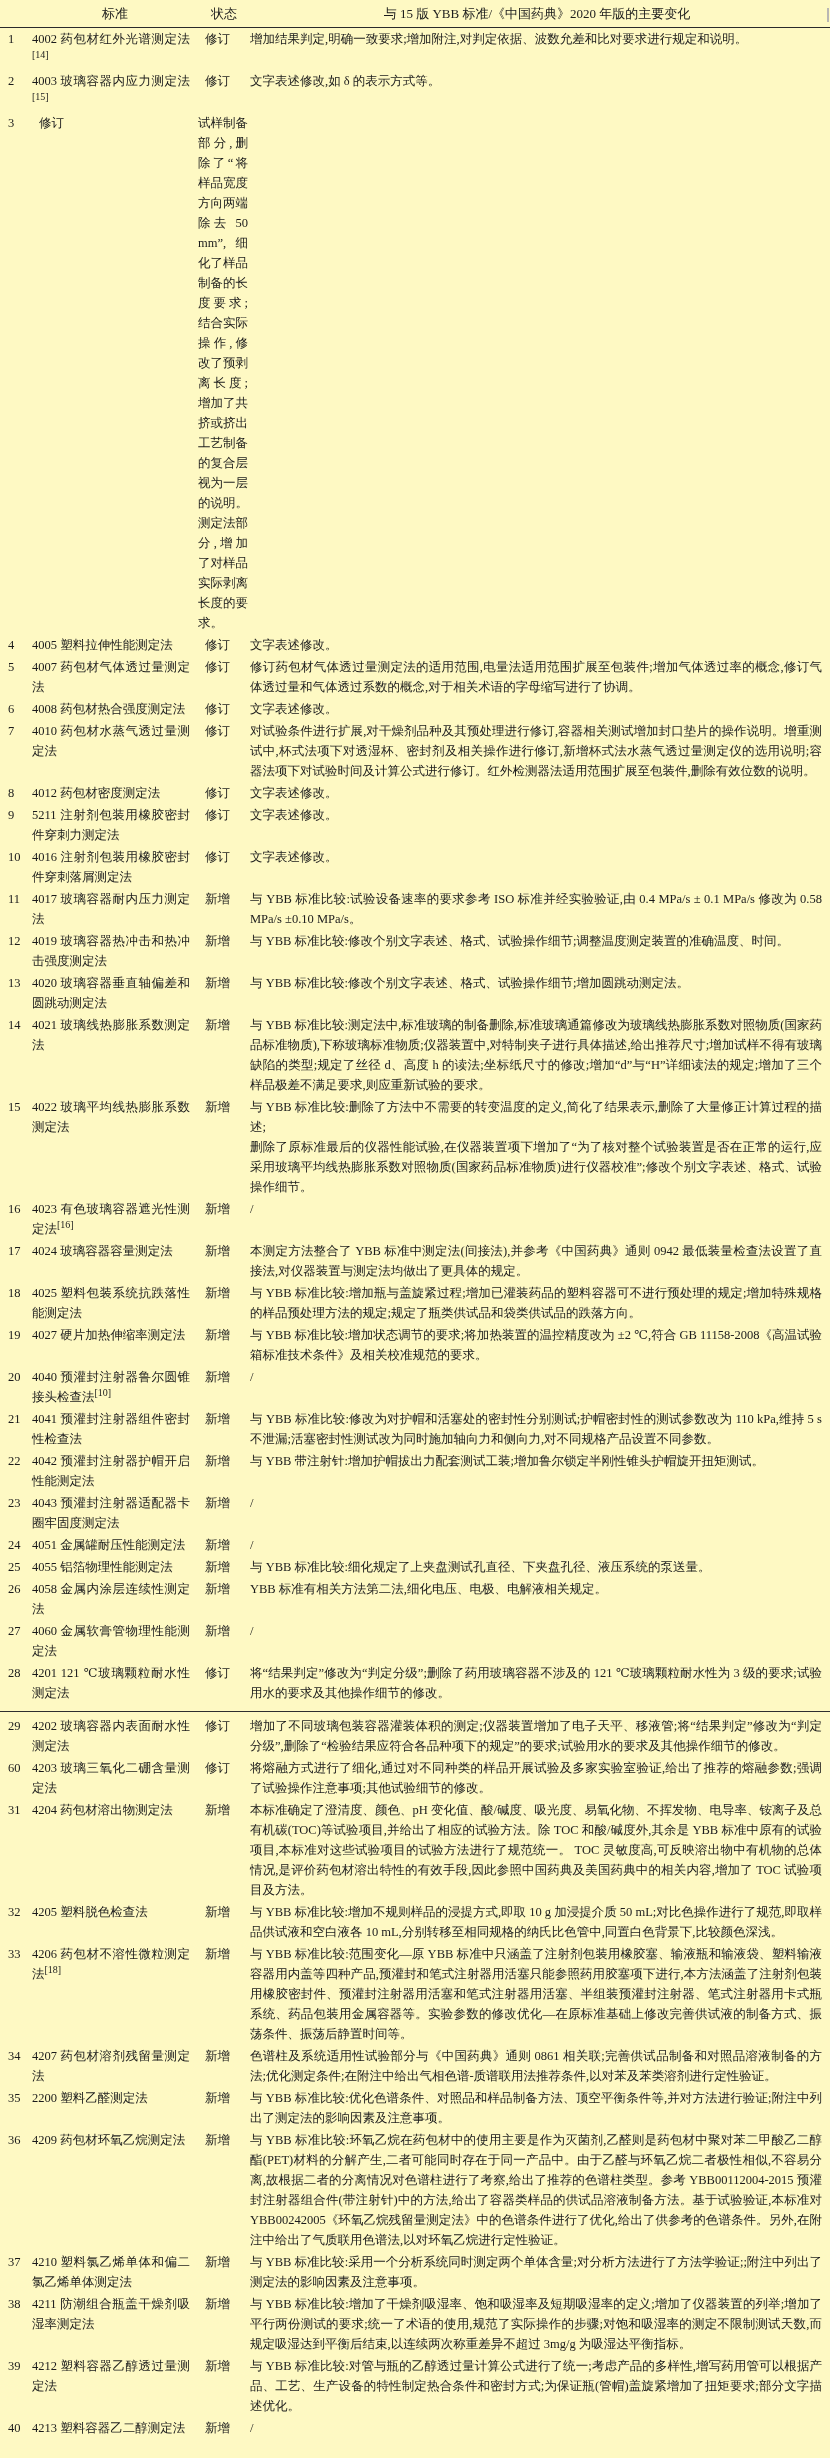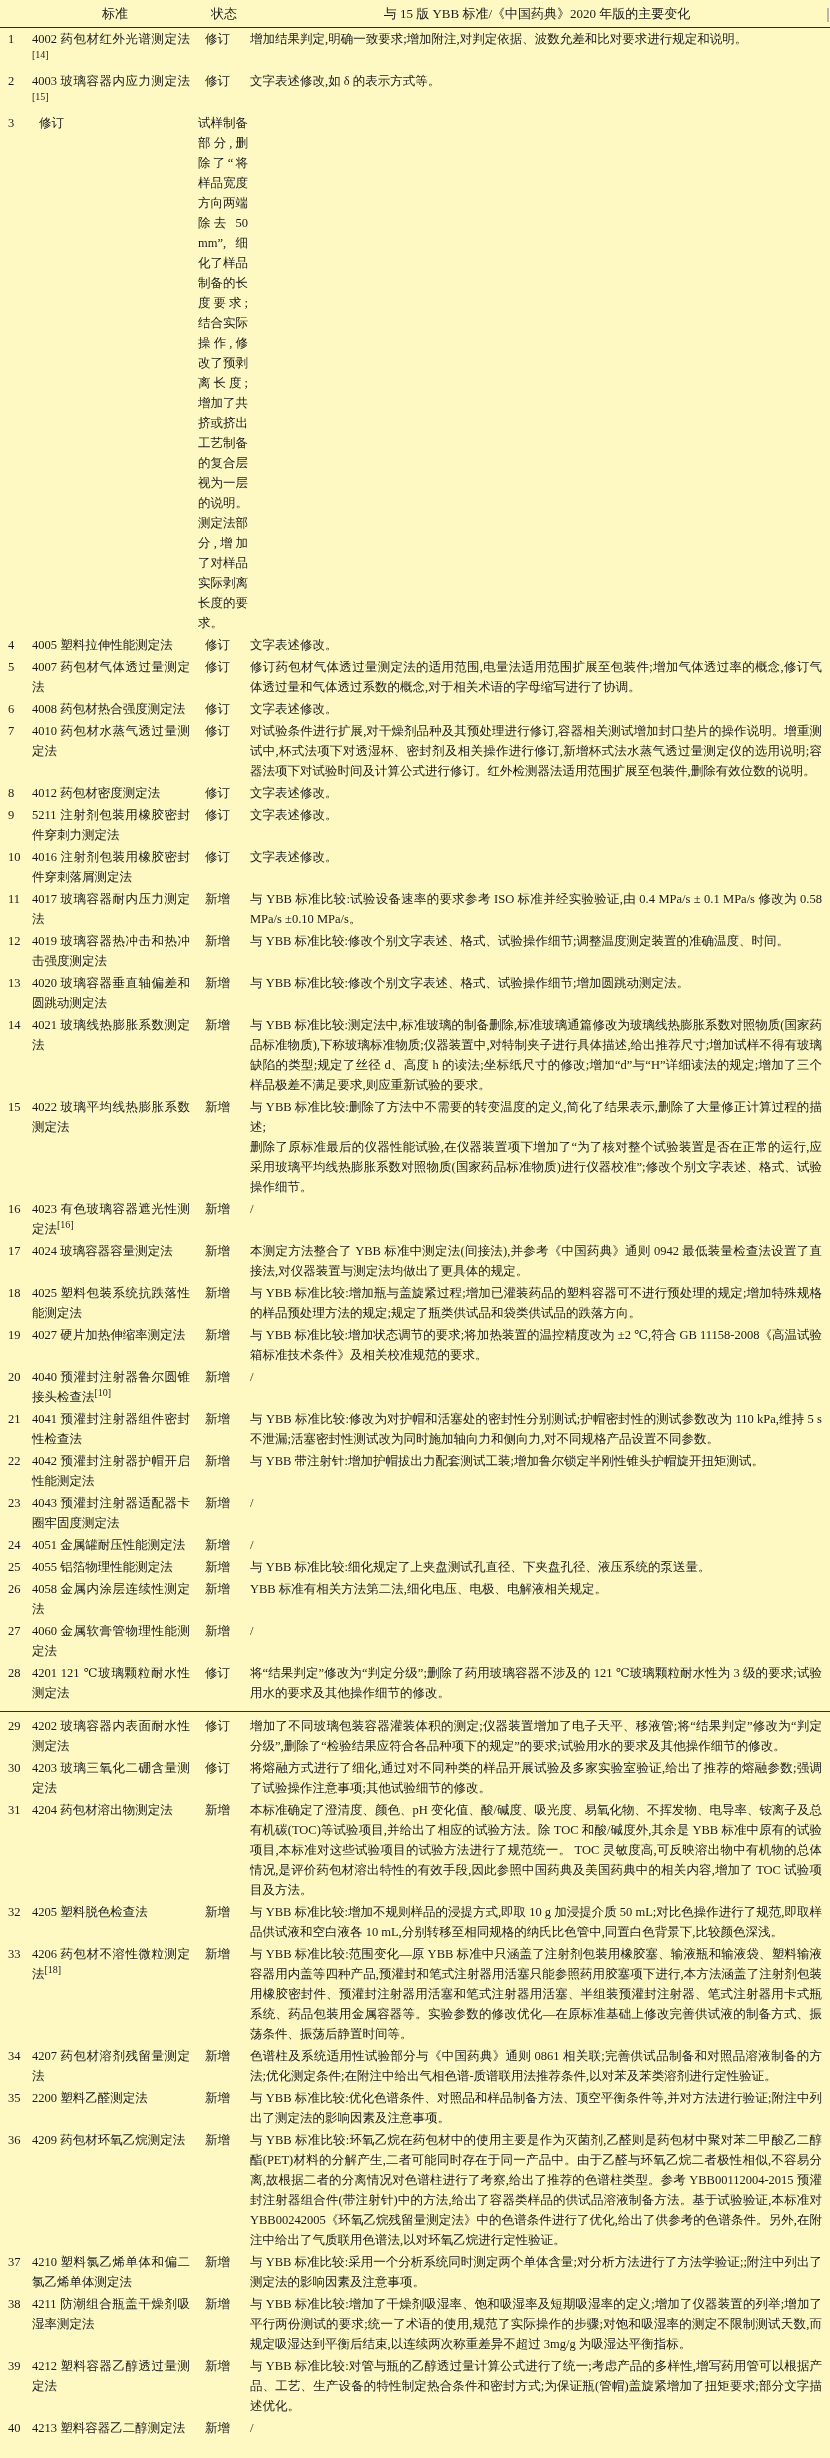--- a/index.html
+++ b/index.html
@@ -275,21 +275,21 @@
   </div>
 
   <div class="row">
     <div class="cell-num">29</div>
     <div class="cell-name"><span>4202 玻璃容器内表面耐水性测定法</span></div>
     <div class="cell-status">修订</div>
     <div class="cell-change">增加了不同玻璃包装容器灌装体积的测定;仪器装置增加了电子天平、移液管;将“结果判定”修改为“判定分级”,删除了“检验结果应符合各品种项下的规定”的要求;试验用水的要求及其他操作细节的修改。</div>
   </div>
 
   <div class="row">
-    <div class="cell-num">30</div>
+    <div class="cell-num">60</div>
     <div class="cell-name"><span>4203 玻璃三氧化二硼含量测定法</span></div>
     <div class="cell-status">修订</div>
     <div class="cell-change">将熔融方式进行了细化,通过对不同种类的样品开展试验及多家实验室验证,给出了推荐的熔融参数;强调了试验操作注意事项;其他试验细节的修改。</div>
   </div>
 
   <div class="row">
     <div class="cell-num">31</div>
     <div class="cell-name"><span>4204 药包材溶出物测定法</span></div>
     <div class="cell-status">新增</div>
     <div class="cell-change">本标准确定了澄清度、颜色、pH 变化值、酸/碱度、吸光度、易氧化物、不挥发物、电导率、铵离子及总有机碳(TOC)等试验项目,并给出了相应的试验方法。除 TOC 和酸/碱度外,其余是 YBB 标准中原有的试验项目,本标准对这些试验项目的试验方法进行了规范统一。 TOC 灵敏度高,可反映溶出物中有机物的总体情况,是评价药包材溶出特性的有效手段,因此参照中国药典及美国药典中的相关内容,增加了 TOC 试验项目及方法。</div>

